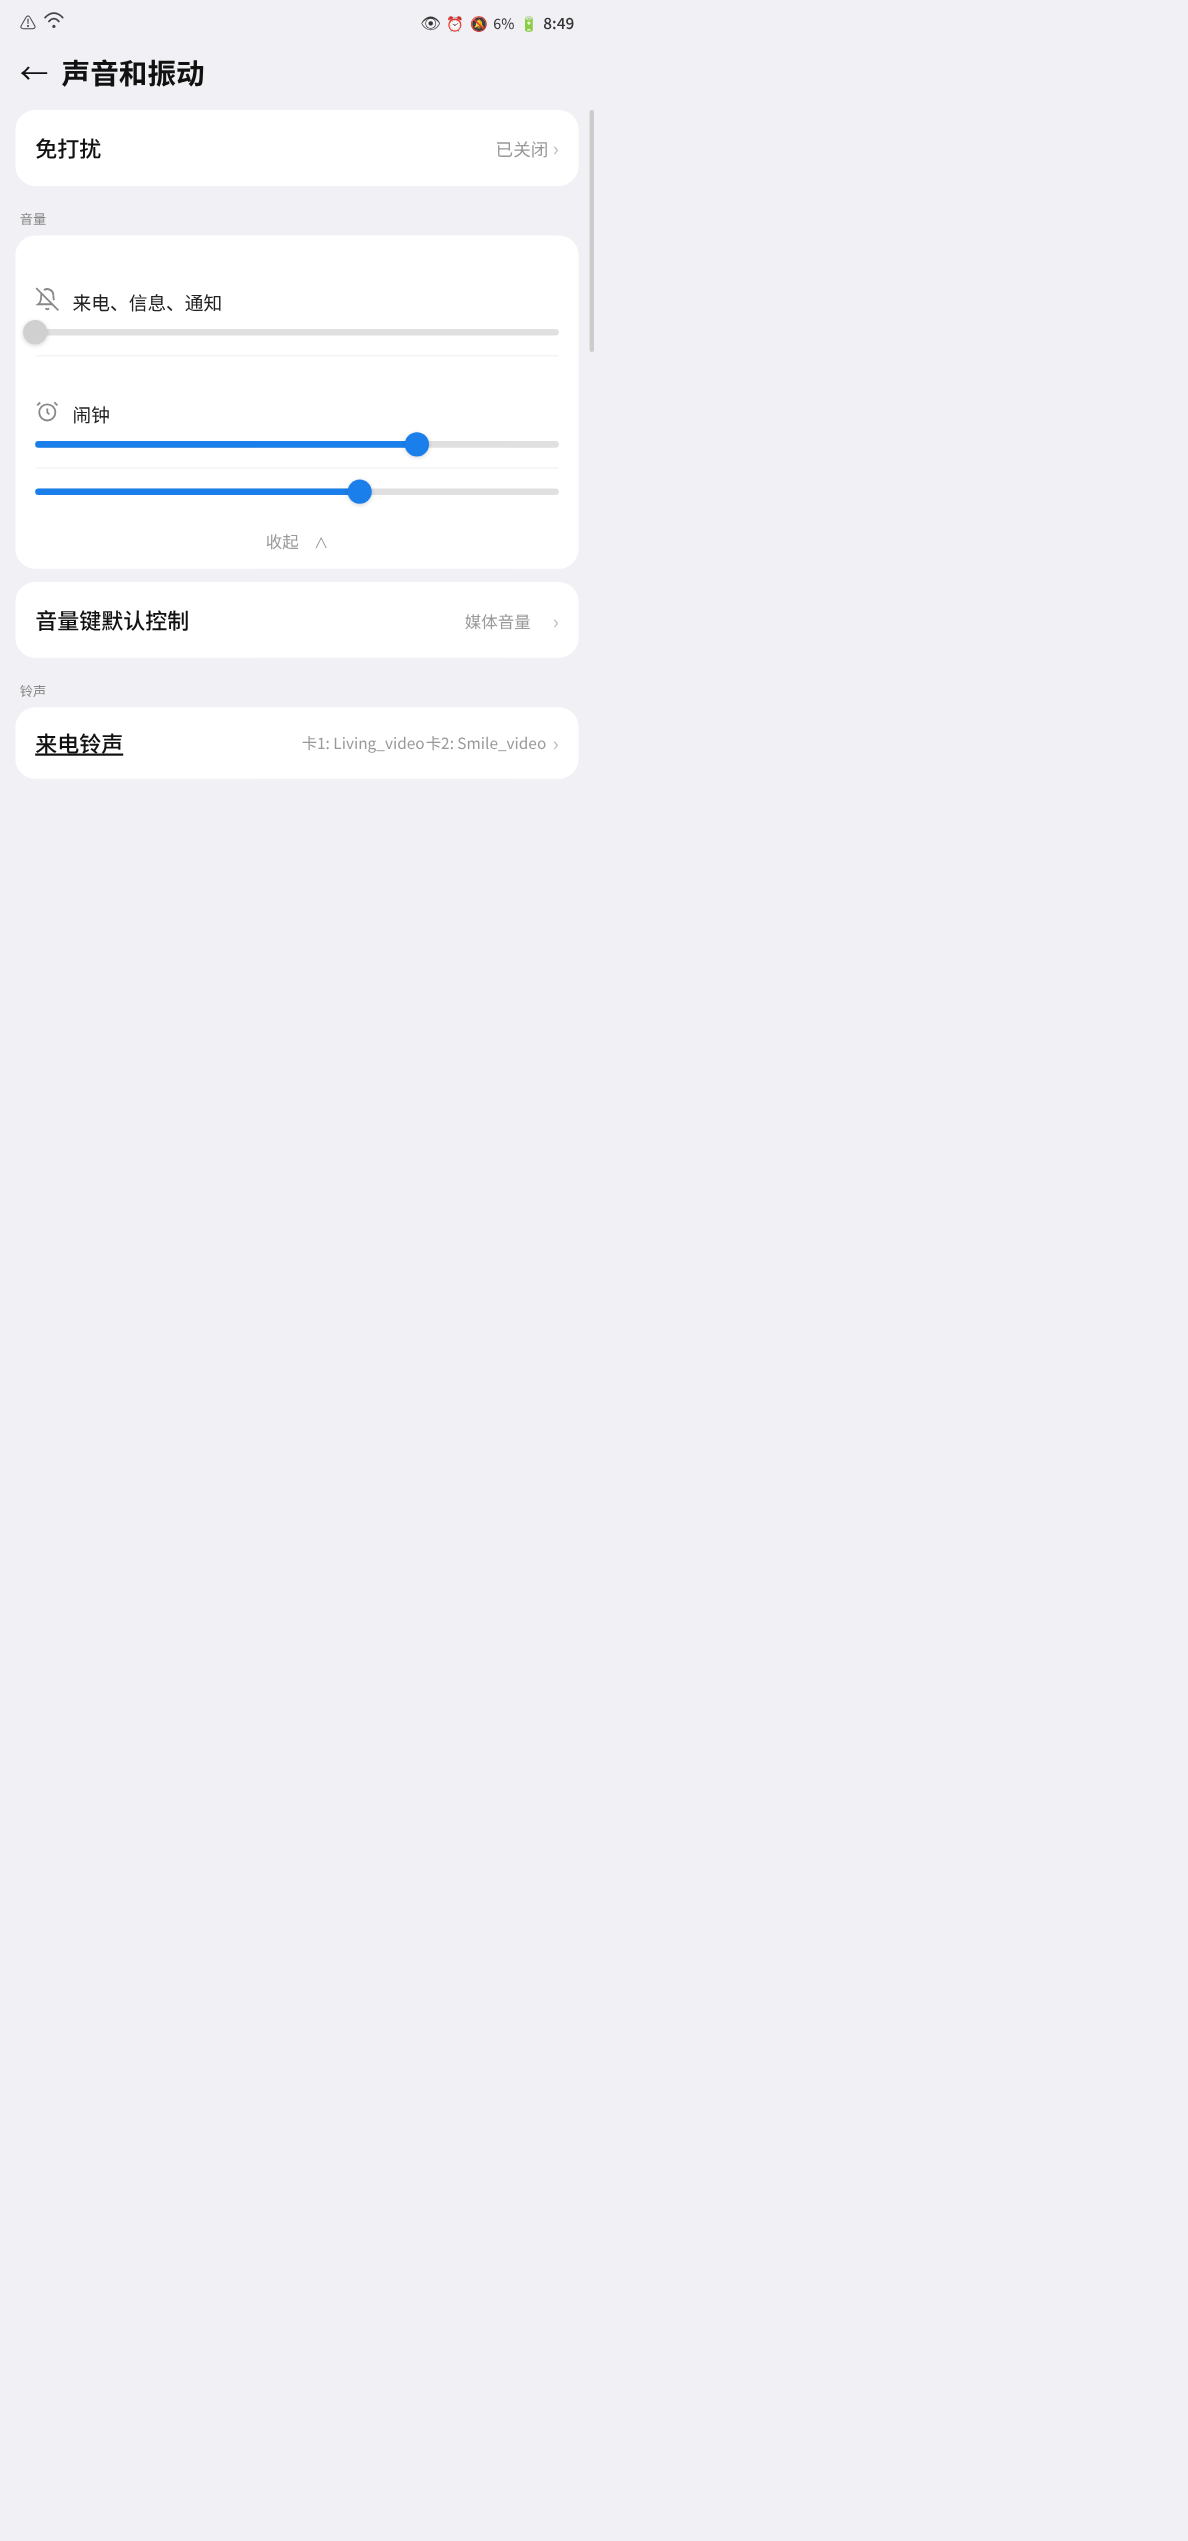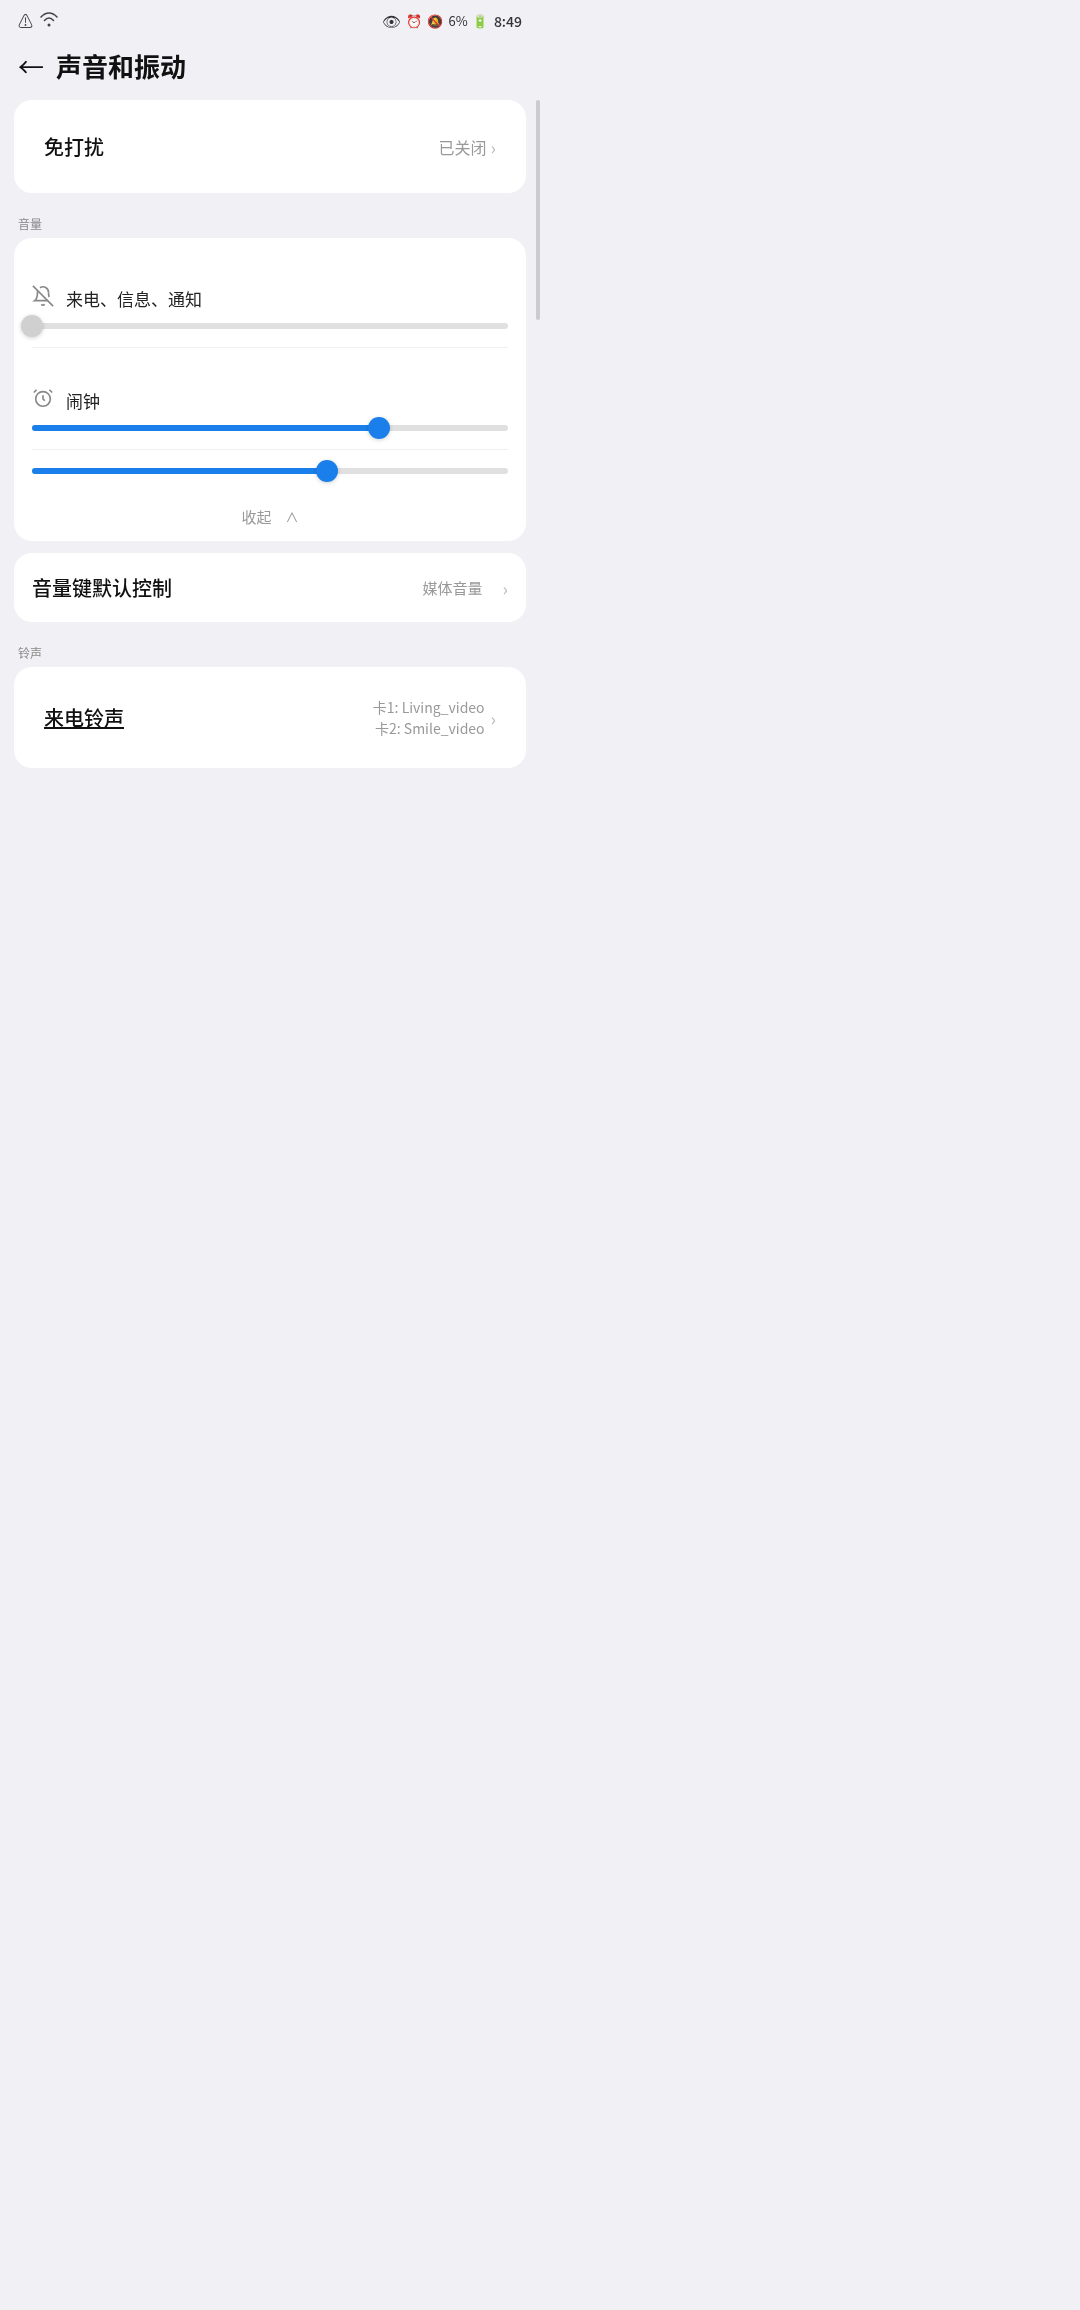--- a/index.html
+++ b/index.html
@@ -58,21 +58,21 @@
       font-size: 26px;
       font-weight: 600;
       color: #111;
     }
 
     
     .card {
       background: #fff;
       border-radius: 18px;
       margin: 0 14px 12px 14px;
-      padding: 12px;
+      padding: 0;
       overflow: hidden;
     }
 
     
     .section-label {
       font-size: 12px;
       color: #888;
       padding: 10px 18px 6px 18px;
       font-weight: 400;
     }
@@ -190,21 +190,21 @@
 
     
     .vol-key-card {
       background: #fff;
       border-radius: 18px;
       margin: 0 14px 12px 14px;
       padding: 0;
     }
     .vol-key-row {
       display: flex;
-      align-items: center;
+      align-items: flex-end;
       justify-content: space-between;
       padding: 20px 18px;
     }
     .vol-key-label {
       font-size: 20px;
       font-weight: 500;
       color: #111;
     }
     .vol-key-right {
       display: flex;
@@ -222,21 +222,20 @@
       padding: 18px 18px;
     }
     .ringtone-label {
       font-size: 20px;
       font-weight: 500;
       color: #111;
       text-decoration: underline;
     }
     .ringtone-right {
       display: flex;
-      flex-direction: column;
       align-items: flex-end;
       gap: 1px;
       justify-content: flex-end;
     }
     .ringtone-sub {
       font-size: 14px;
       color: #999;
     }
 
     

